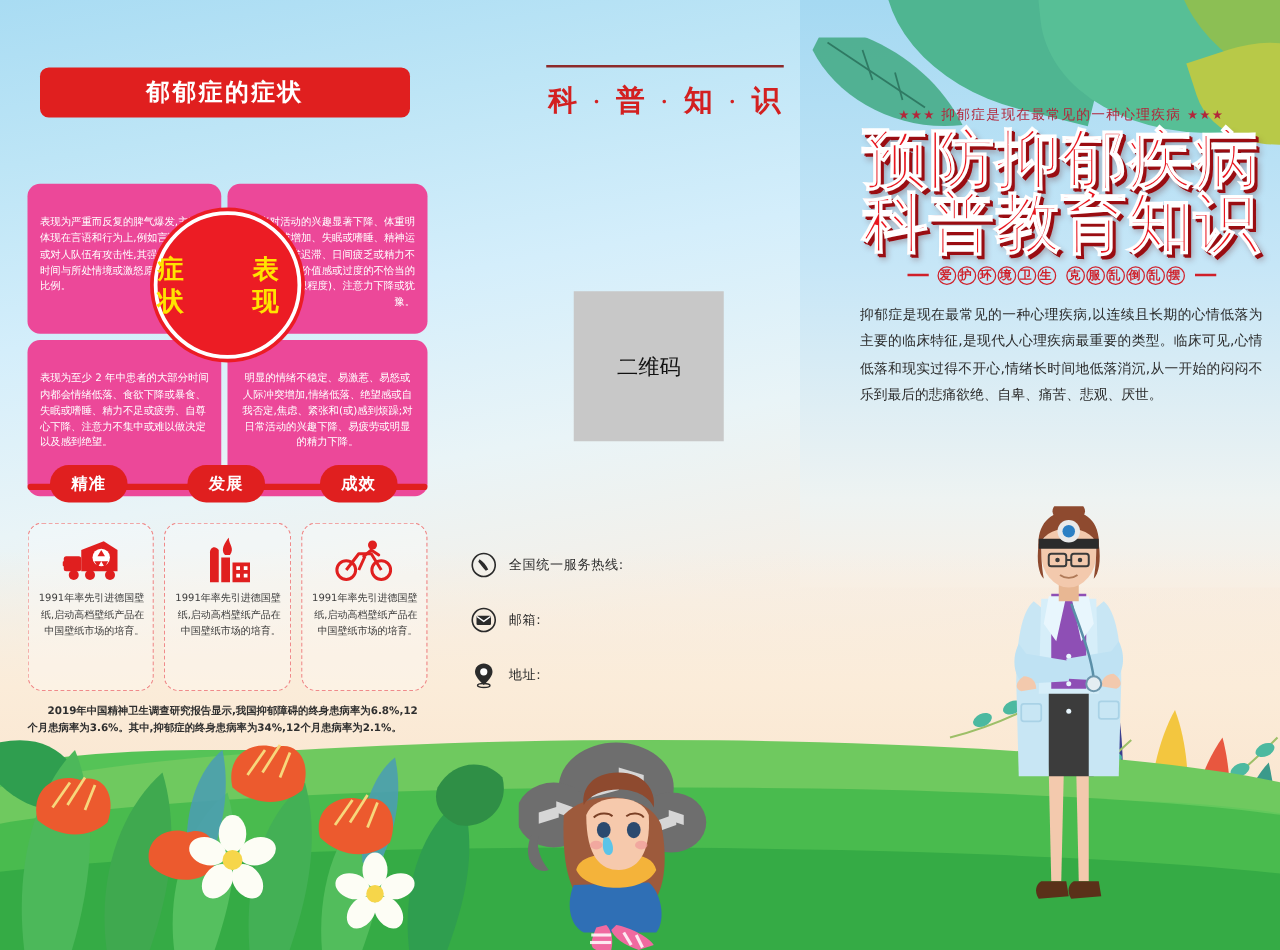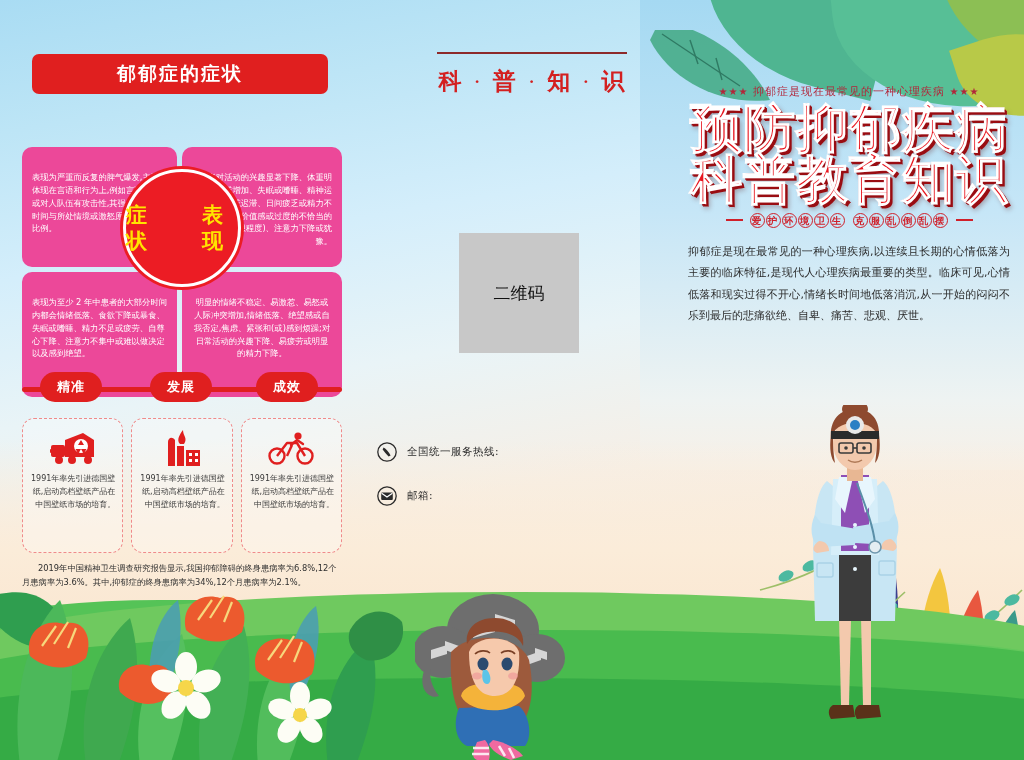--- a/index.html
+++ b/index.html
@@ -149,21 +149,21 @@
     display:flex; flex-direction:column; align-items:center;
   }
   .card-icon { height:40px; display:flex; align-items:center; justify-content:center; }
   .card-text {
     margin-top:5px;
     font-size:8px; line-height:1.6; color:#3b3b3b; text-align:right;
   }
 
   .foot-note {
     margin-top:9px; width:320px;
-    font-size:8.3px; line-height:1.65; color:#2f2f2f; text-indent:16px;
+    font-size:8.3px; line-height:1.65; color:#2f2f2f; text-indent:16px;font-weight:bold;
   }
 
   
   .panel-center { position:absolute; left:404px; top:52px; width:256px; }
   .c-rule { width:190px; height:2px; background:#8d2a2a; margin:0 auto 9px; }
   .c-title { text-align:center; }
   .c-title .row {
     color:#d32020; font-size:23px; font-weight:bold; letter-spacing:1px; line-height:1.55;
     font-family: "DejaVu Serif","Liberation Serif", serif;
   }
@@ -548,20 +548,30 @@
       <div class="contact-row">
         <span class="contact-ic">
           <svg width="22" height="22" viewBox="0 0 22 22" fill="none" stroke="#2b2b2b" stroke-width="1.3">
             <circle cx="11" cy="11" r="9.2"></circle>
             <rect x="5.2" y="7.6" width="11.6" height="7.4" rx="1" fill="#2b2b2b" stroke="none"></rect>
             <path d="M5.6 8.2 L11 12 L16.4 8.2" stroke="#fff" stroke-width="1.2"></path>
           </svg>
         </span>
         <span class="contact-lb">邮箱:</span>
       </div>
+      <div class="contact-row">
+        <span class="contact-ic">
+          <svg width="22" height="22" viewBox="0 0 22 22" fill="#2b2b2b">
+            <path d="M11 1.8 C6.9 1.8 4 4.8 4 8.6 C4 13 11 19 11 19 C11 19 18 13 18 8.6 C18 4.8 15.1 1.8 11 1.8 Z"></path>
+            <circle cx="11" cy="8.4" r="2.9" fill="#fff"></circle>
+            <ellipse cx="11" cy="19.4" rx="5" ry="1.6" fill="none" stroke="#2b2b2b" stroke-width="1.1"></ellipse>
+          </svg>
+        </span>
+        <span class="contact-lb">地址:</span>
+      </div>
     </div>
   </div>
 
   <div class="panel-right">
     <div class="r-kicker">
       <span class="st">★</span><span class="st">★</span><span class="st">★</span>
       <span>抑郁症是现在最常见的一种心理疾病</span>
       <span class="st">★</span><span class="st">★</span><span class="st">★</span>
     </div>
 

